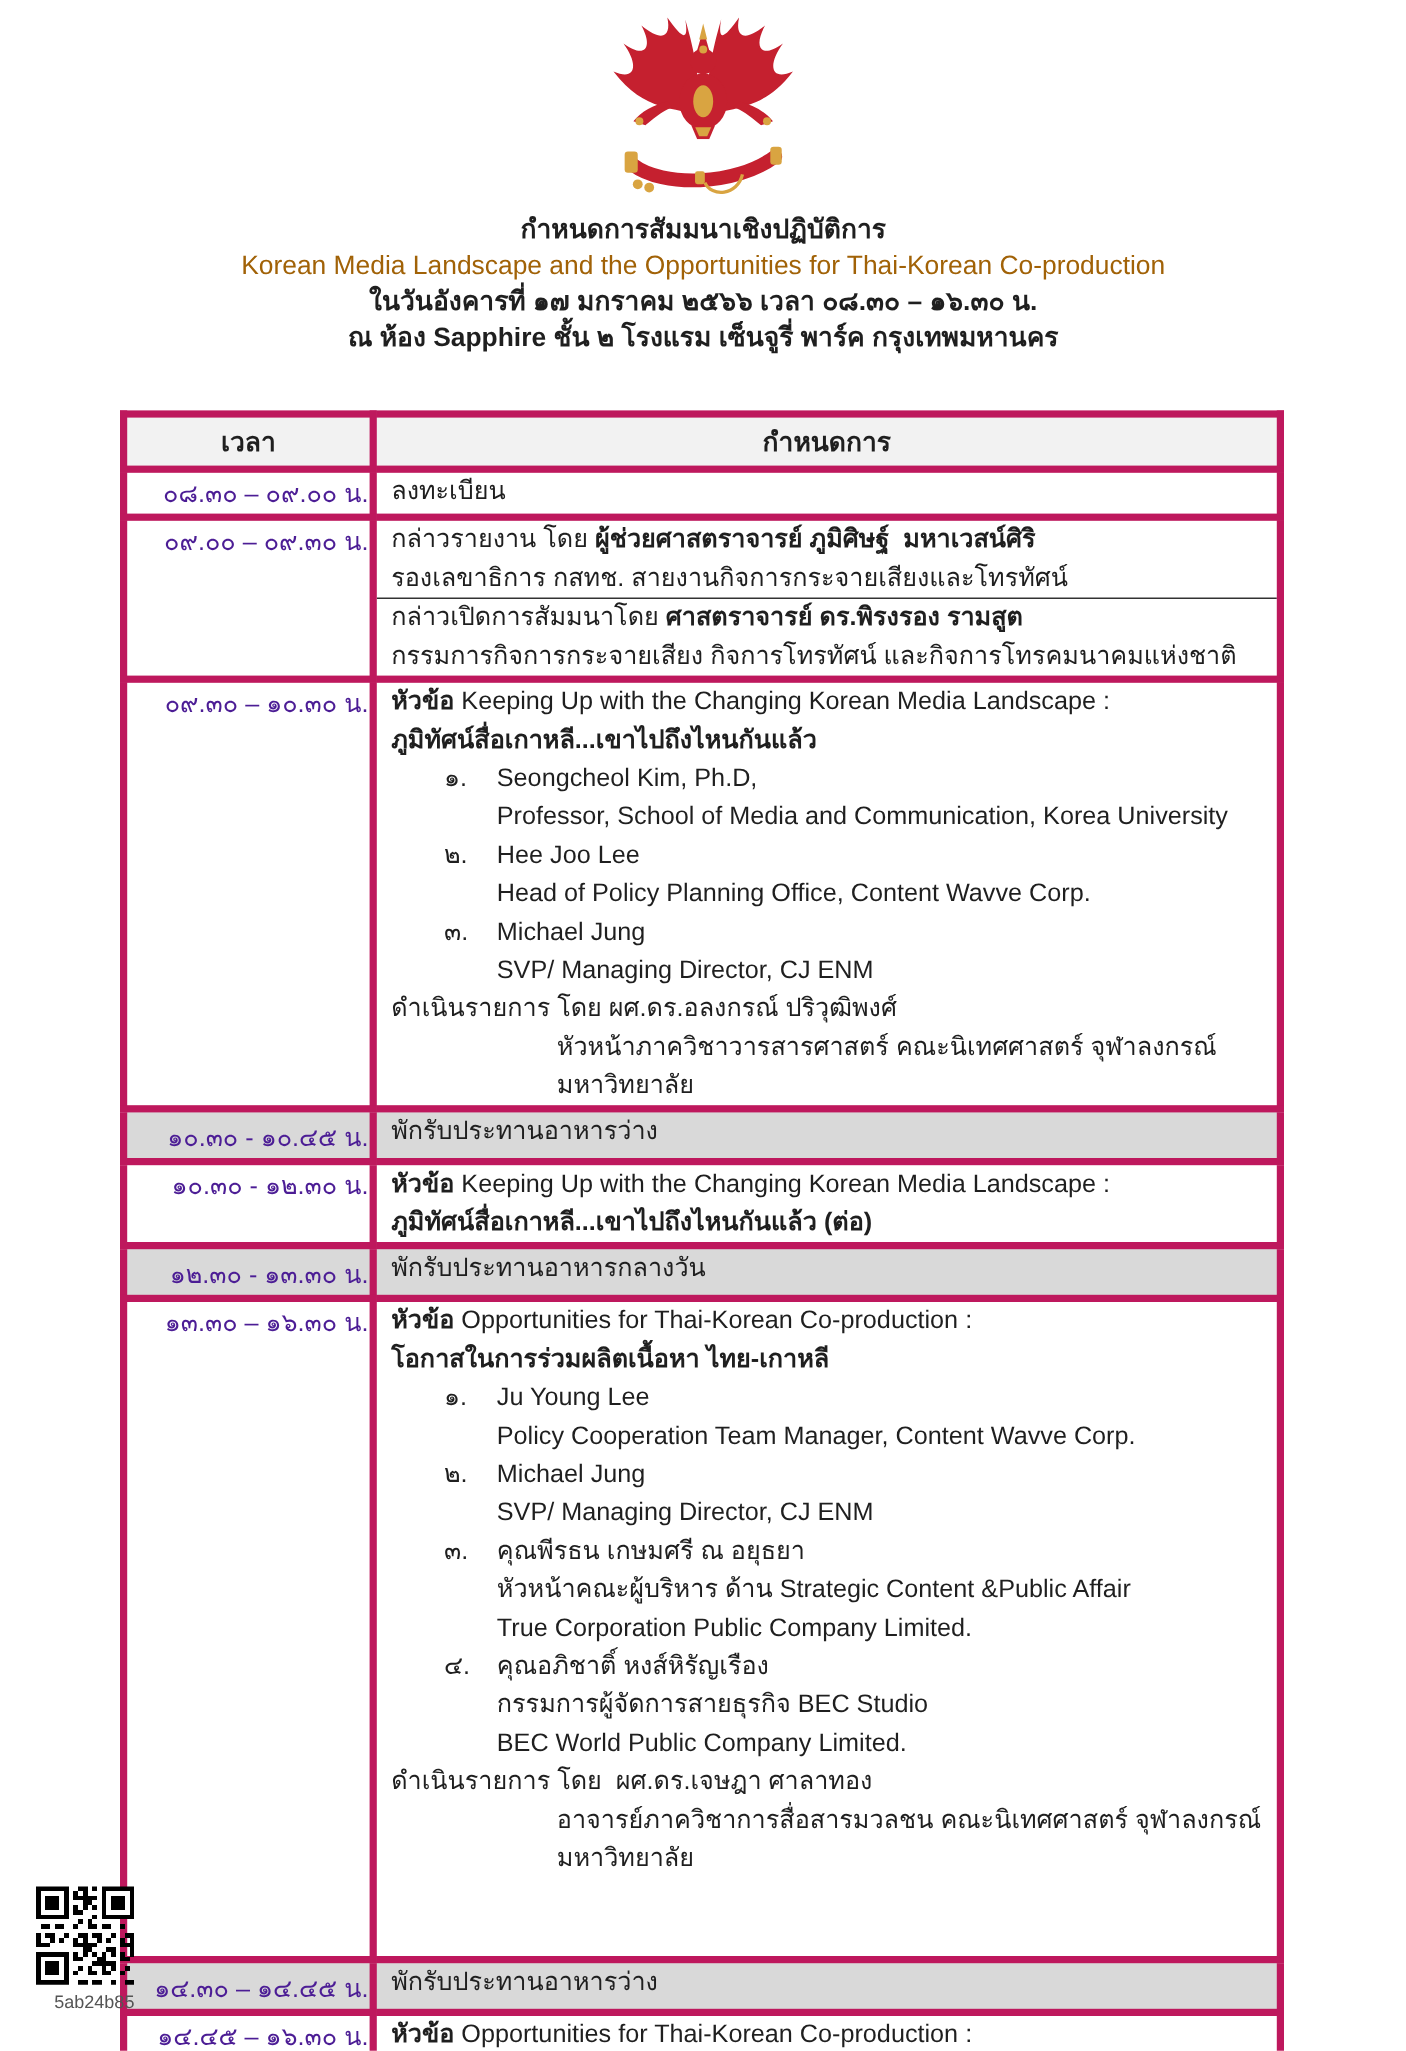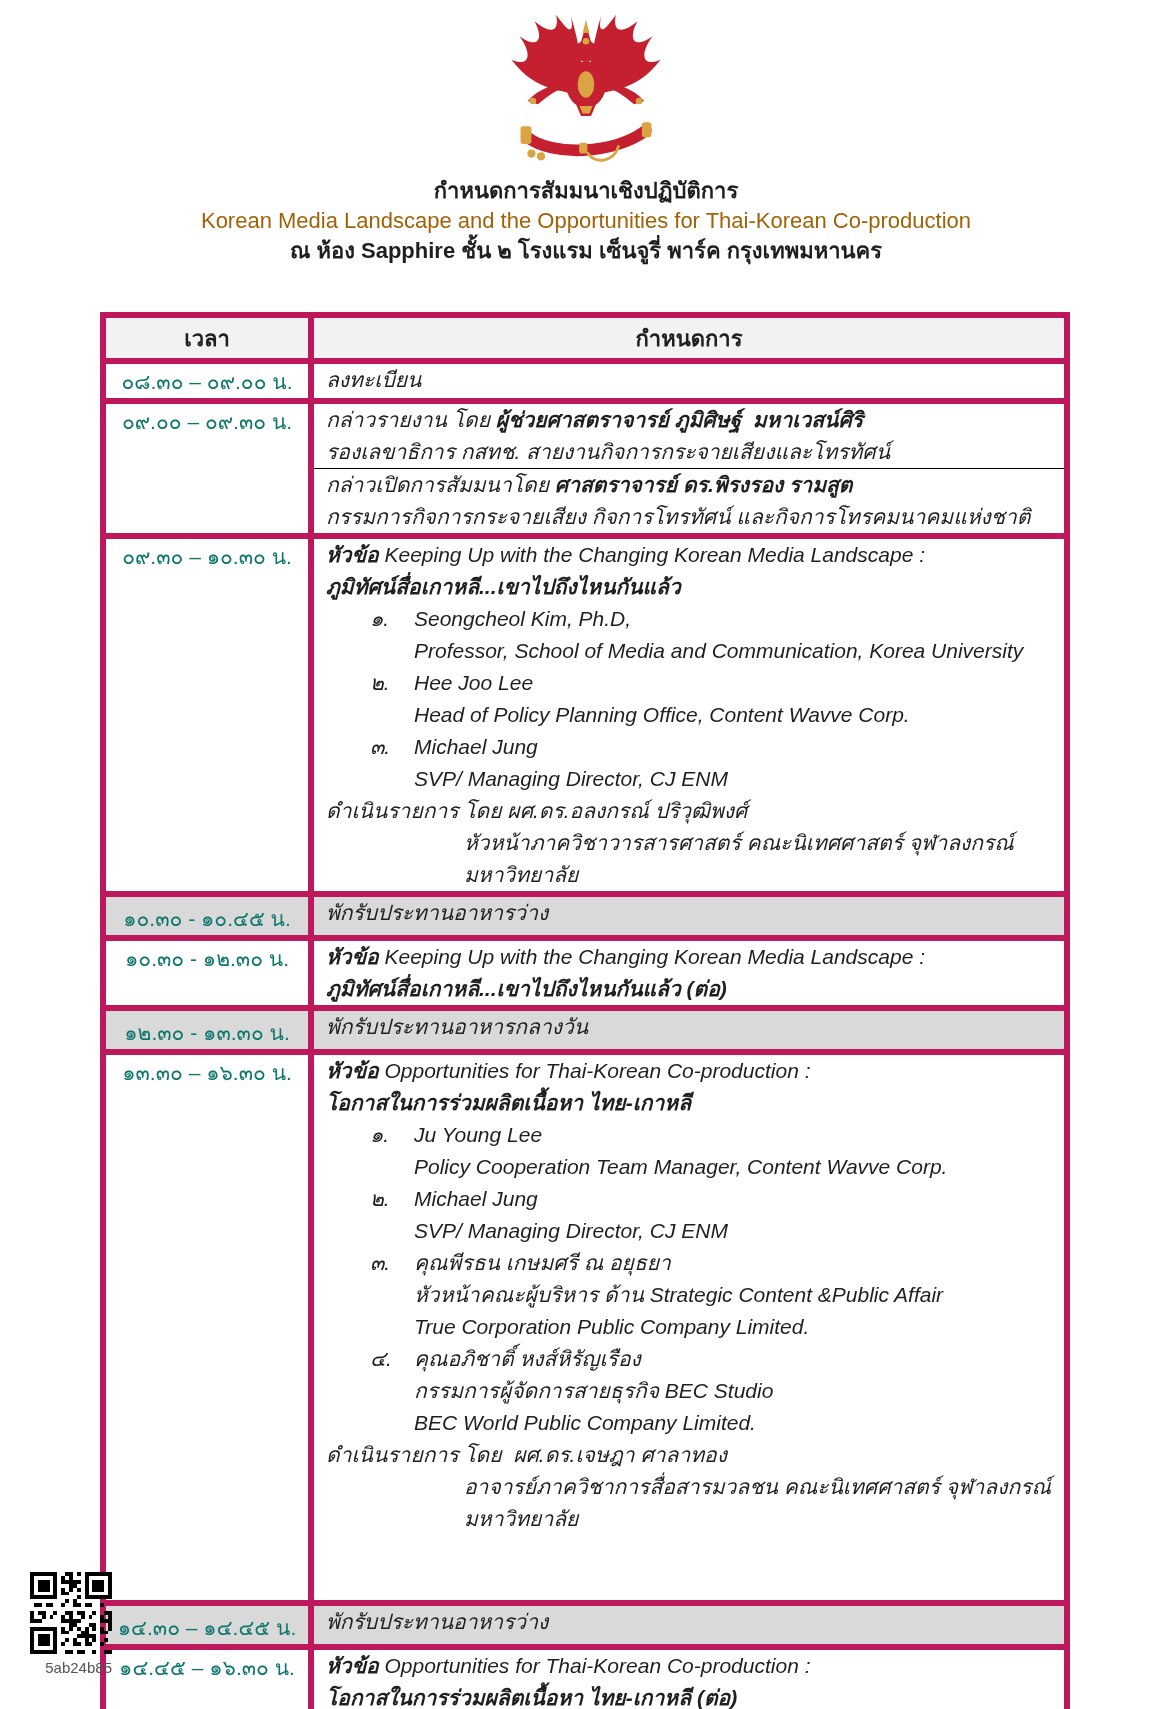--- a/index.html
+++ b/index.html
@@ -41,34 +41,33 @@
   .agenda-table th{
     background:#f2f2f2;
     font-weight:700;
     height:38px;
     text-align:center;
     vertical-align:middle;
     font-size:22px;
   }
   .col-time{width:208px;}
   .time-cell{
-    text-align:center;
+    text-align:right;
     padding-top:3px;
     line-height:30px;
-    color:#0f766e;
+    color:#4c1d95;
   }
   .agenda-cell{padding:0;}
   .row.shaded td{background:#d9d9d9;}
   .row.shaded .time-cell{padding-top:7px;}
   .block+.block{border-top:1px solid #000;}
   .line{
     line-height:32px;
     padding-left:12px;
     white-space:pre-wrap;
-    font-style:italic;
   }
   .line.num-line{display:flex;padding-left:0;}
   .line.num-line .num{
     flex:none;
     width:44px;
     margin-left:56px;
     text-align:left;
   }
   .line.desc{padding-left:100px;}
   .line.modsub{padding-left:150px;}
@@ -126,20 +125,21 @@
       <circle cx="30" cy="52" r="6"></circle>
       <circle cx="44" cy="56" r="6"></circle>
     </g>
     <path d="M112,50 C120,68 152,66 158,40" stroke="#d9a441" stroke-width="4" fill="none"></path>
   </svg>
 </div>
 
 <div class="title-block">
   <div class="title-line">กำหนดการสัมมนาเชิงปฏิบัติการ</div>
   <div class="title-line en">Korean Media Landscape and the Opportunities for Thai-Korean Co-production</div>
+  <div class="title-line">ในวันอังคารที่ ๑๗ มกราคม ๒๕๖๖ เวลา ๐๘.๓๐ – ๑๖.๓๐ น.</div>
   <div class="title-line">ณ ห้อง Sapphire ชั้น ๒ โรงแรม เซ็นจูรี่ พาร์ค กรุงเทพมหานคร</div>
 </div>
 
 <table class="agenda-table">
   <colgroup>
       <col class="col-time">
       <col>
     </colgroup>
   <thead>
     <tr>

